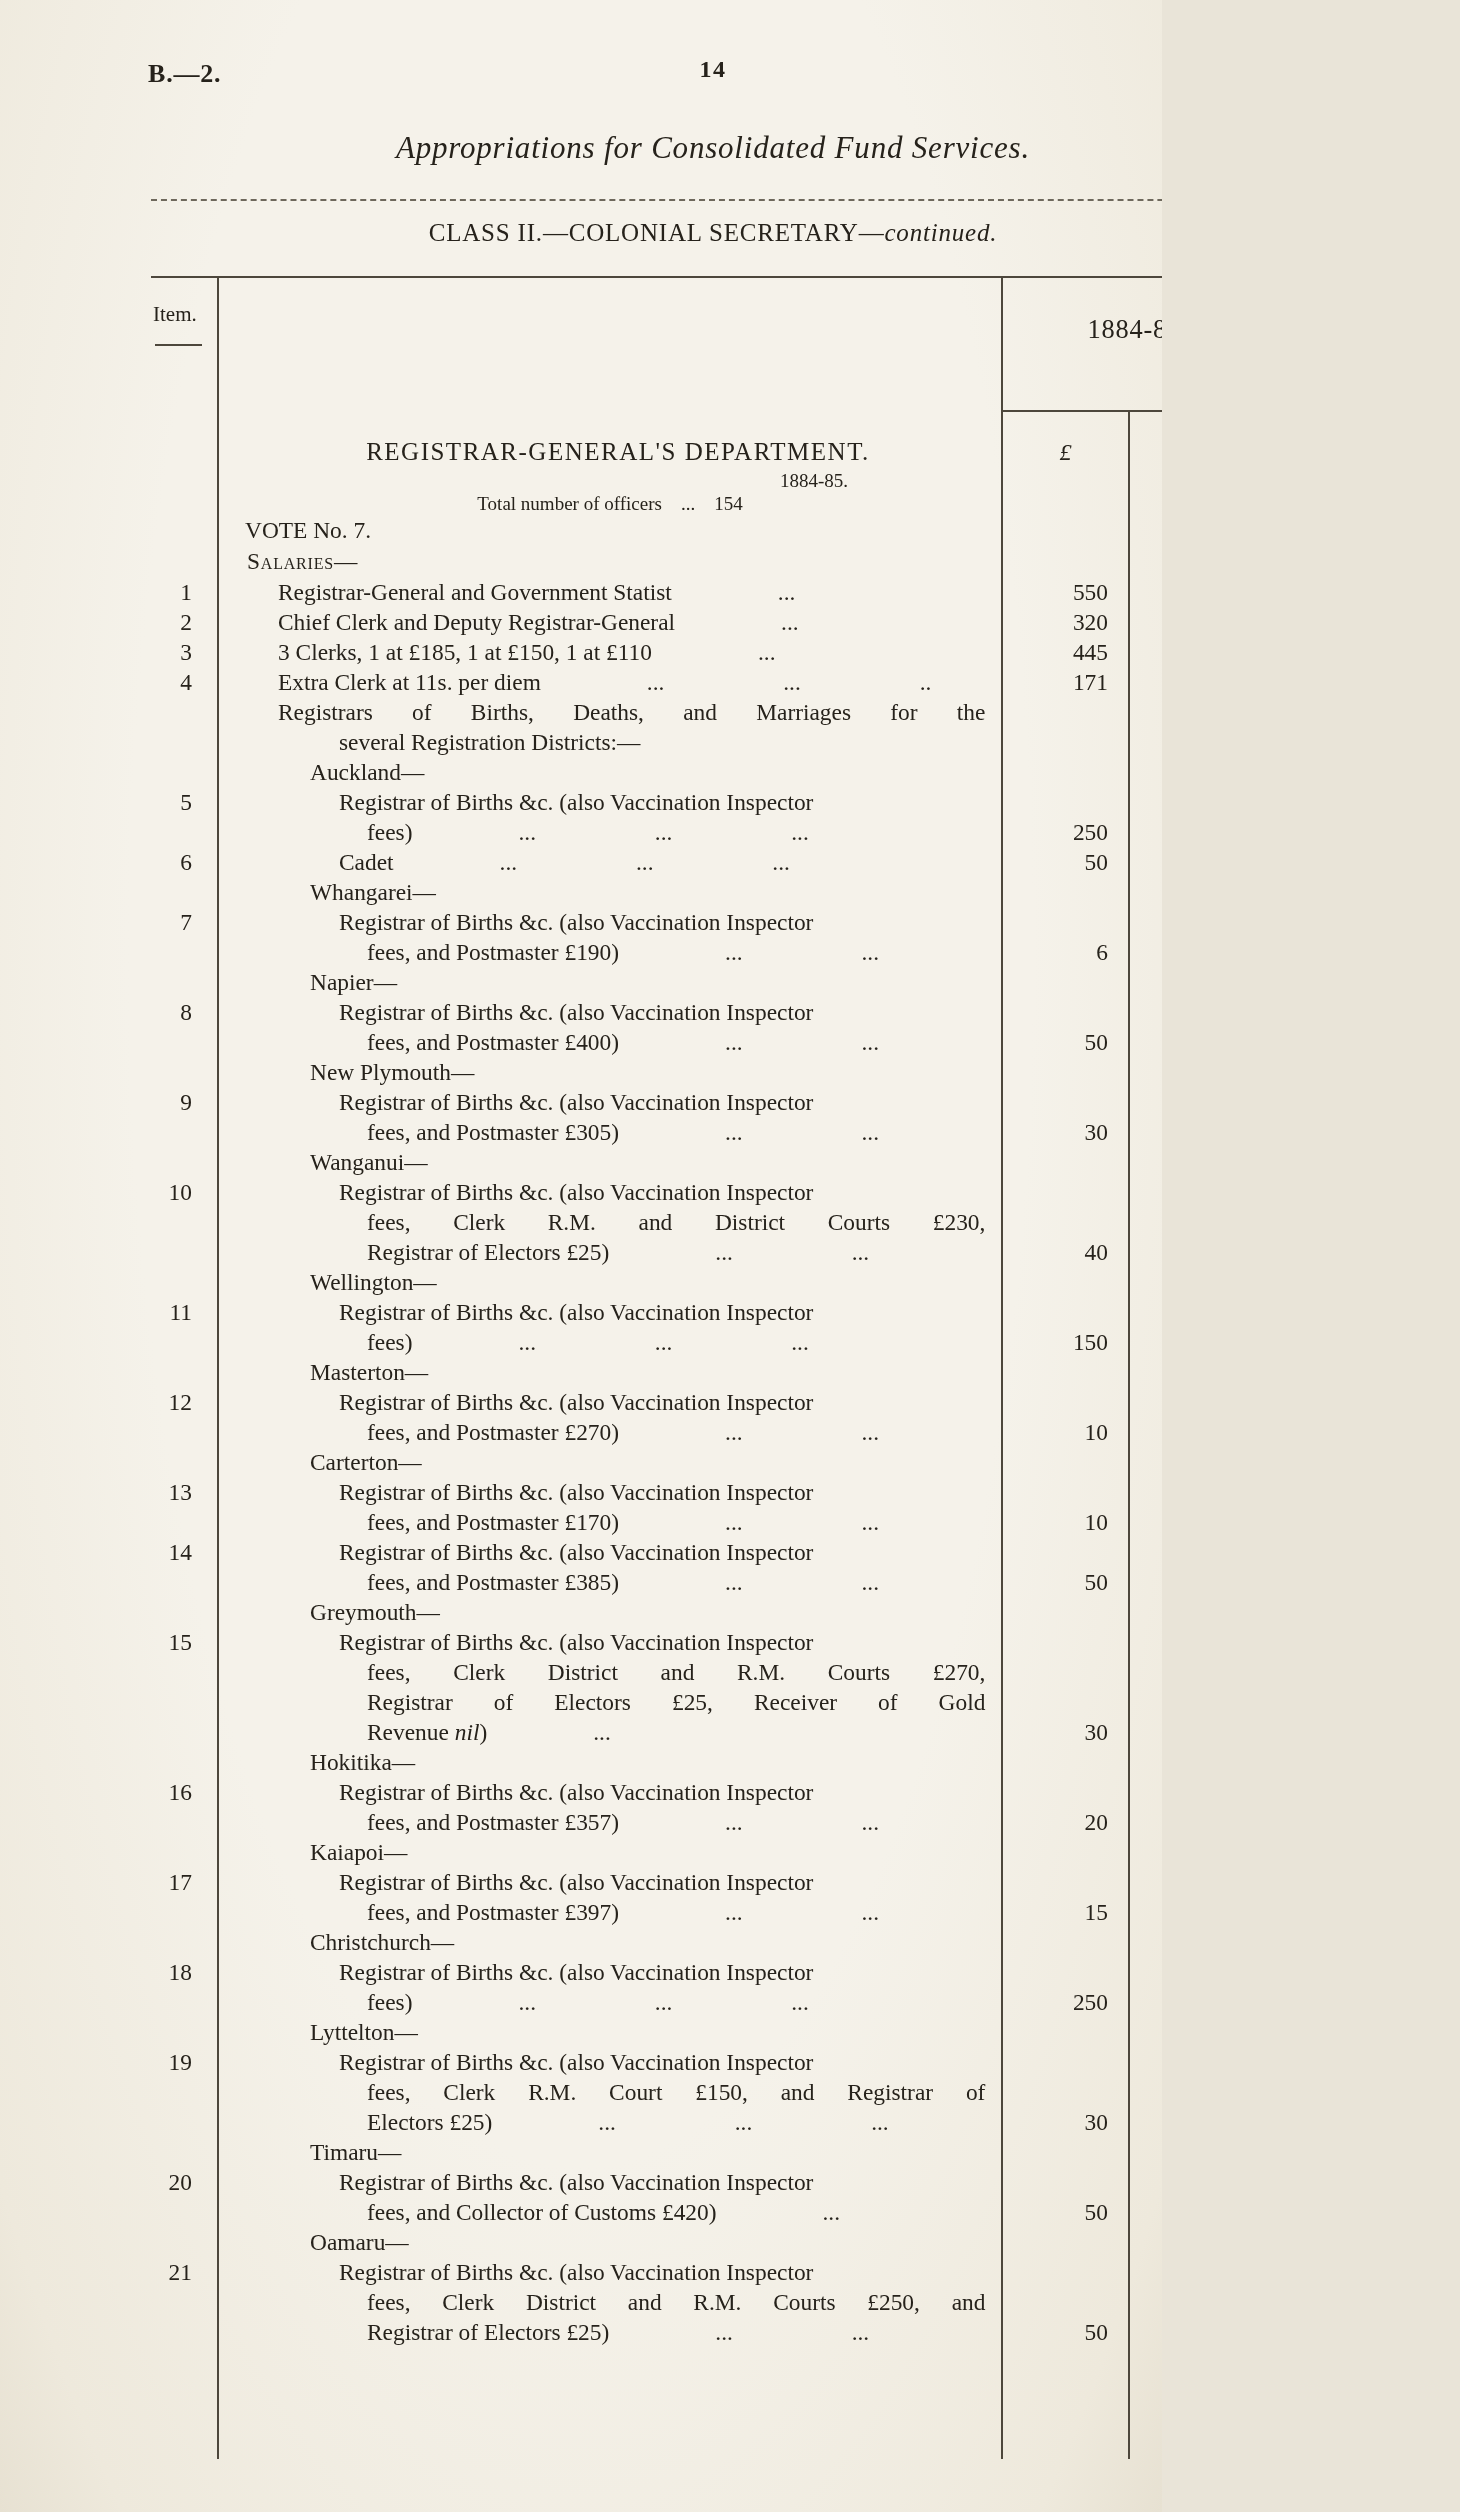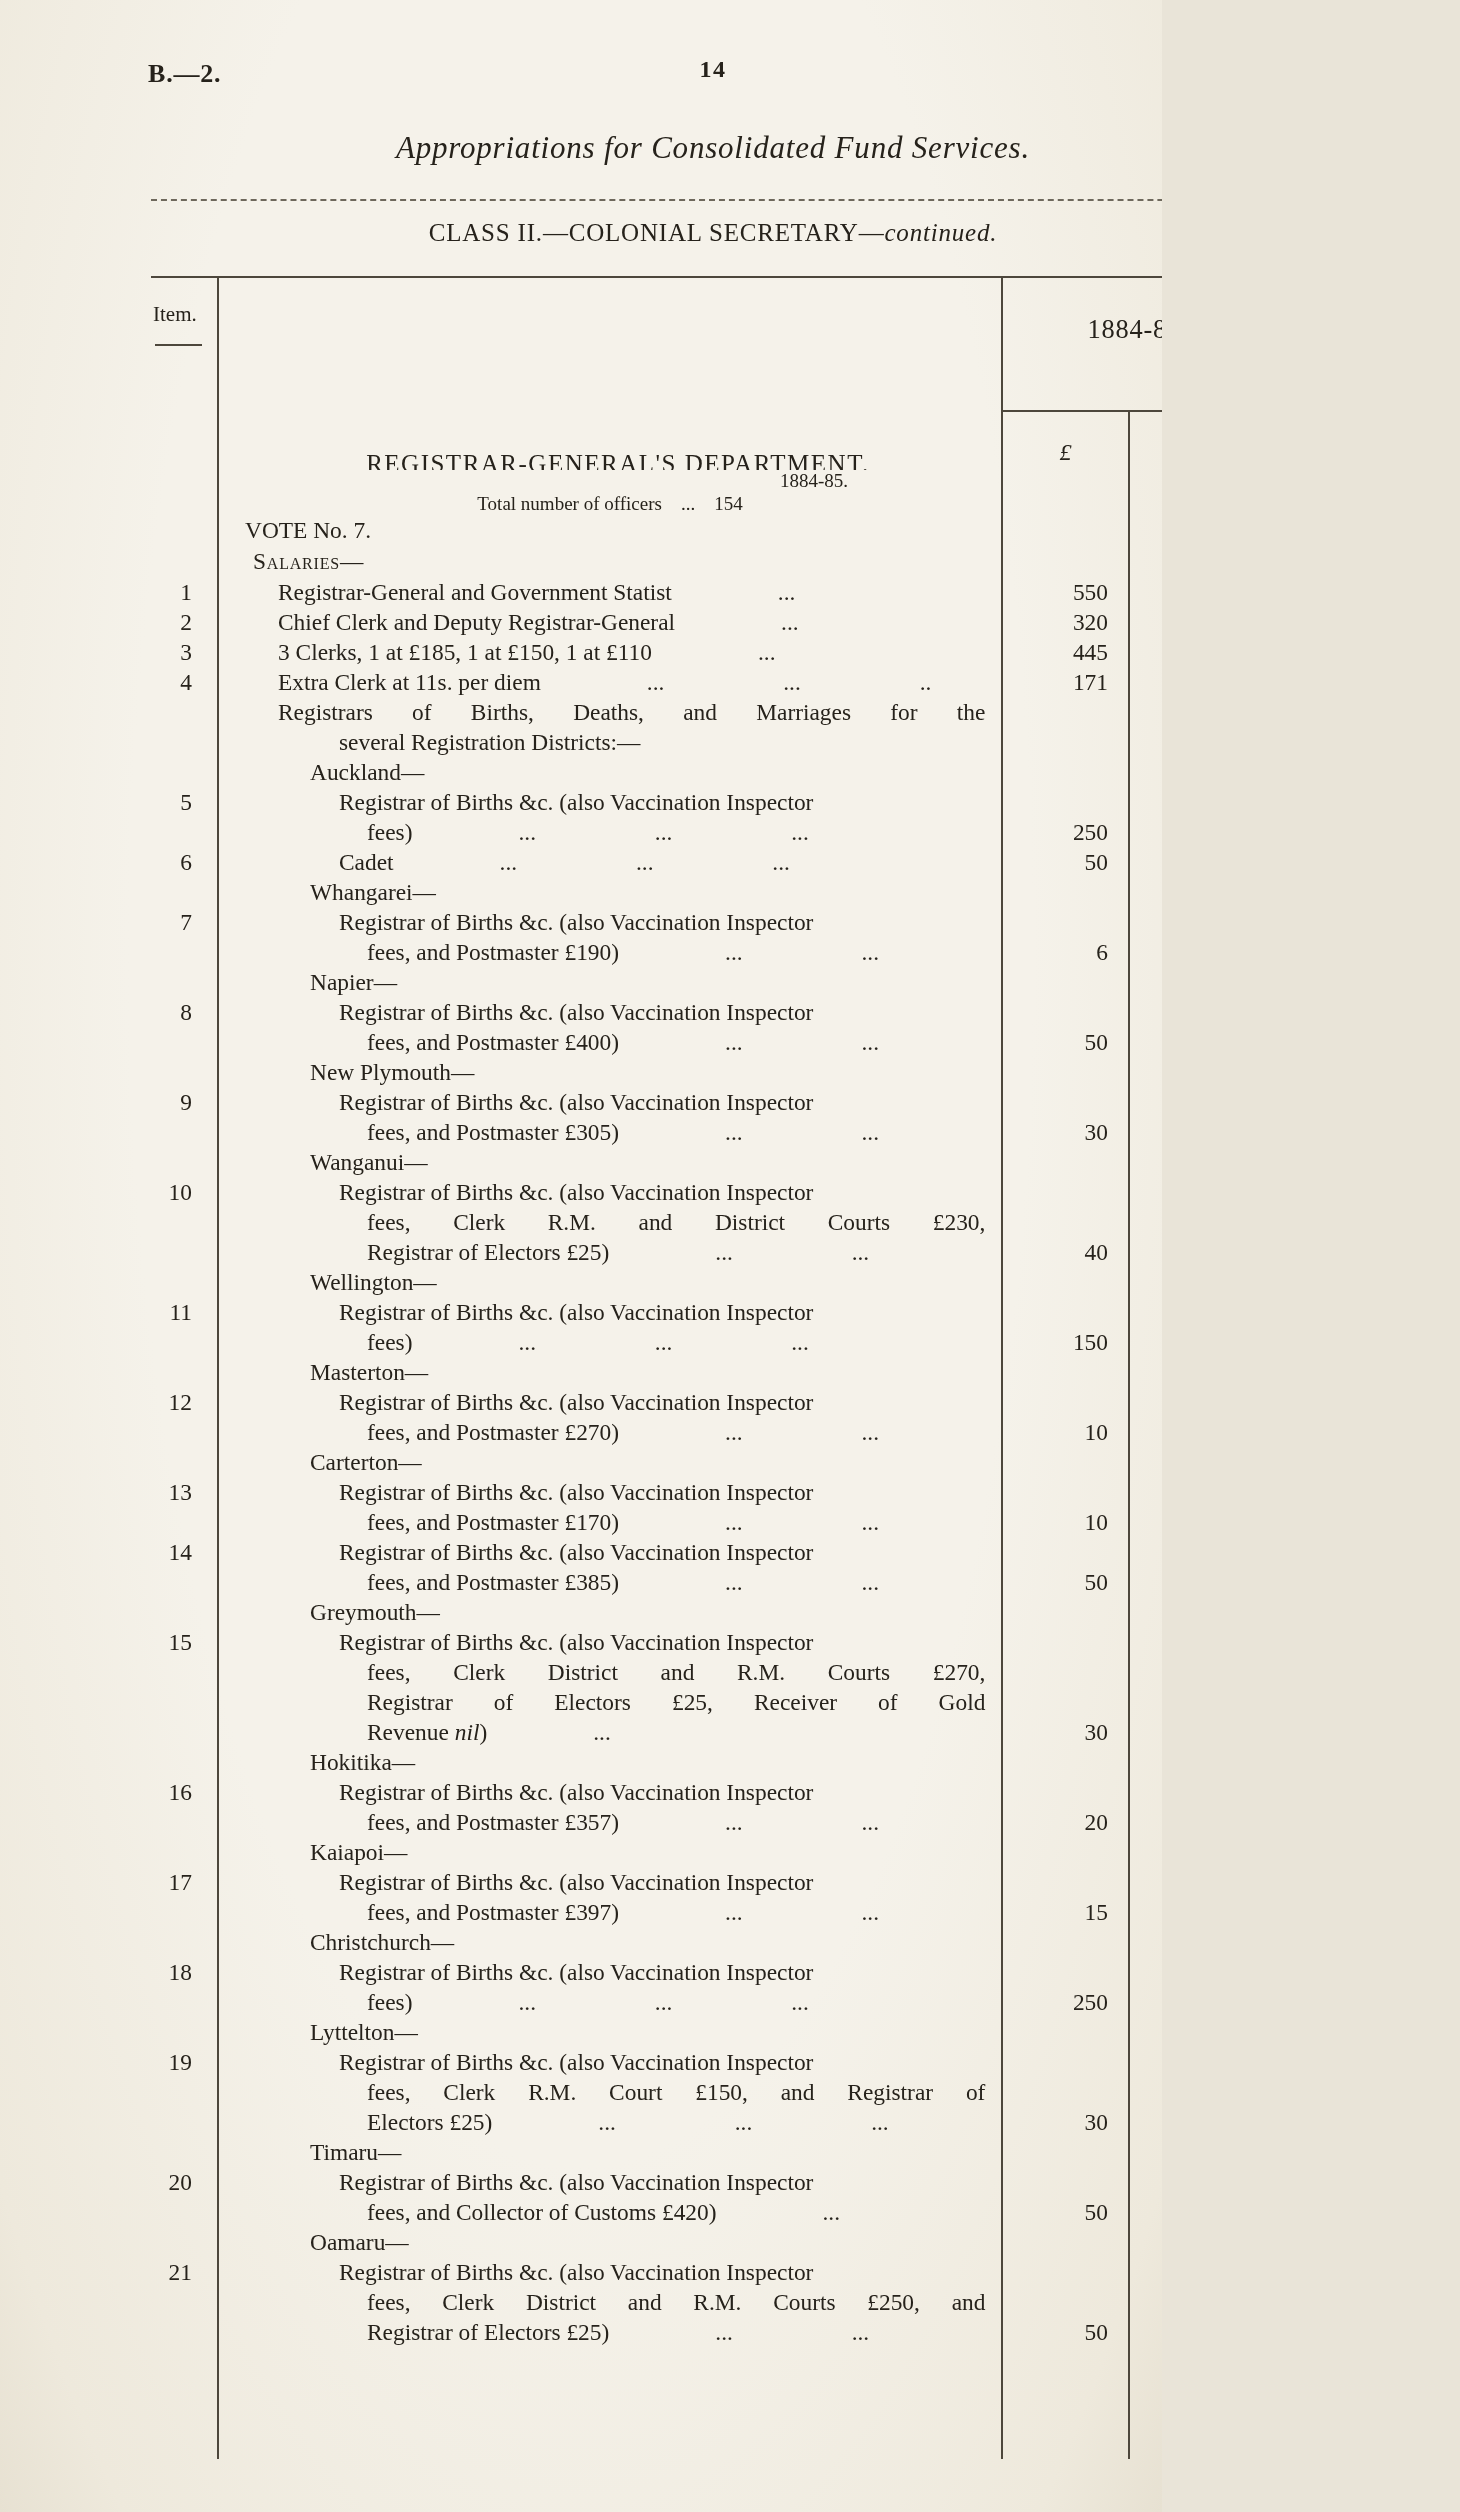--- a/index.html
+++ b/index.html
@@ -31,24 +31,24 @@
   .r-dept { height:36px; line-height:36px; }
   .r-small { height:22.6px; line-height:22.6px; }
   .r-small .cell-desc { font-size:19px; text-align:center; white-space:nowrap; }
   .r-vote { height:30px; line-height:30px; }
   .r-sc  { height:32px; line-height:32px; }
   .r-sc .cell-desc { font-variant:small-caps; letter-spacing:0.8px; }
   .cell-item { text-align:right; padding-right:26px; }
   .cell-desc { white-space:nowrap; overflow:hidden; }
   .cell-amt1 { text-align:right; padding-right:21px; }
   .cell-amt2 { text-align:right; padding-right:30px; }
-  .r-dept .cell-desc { text-align:center; font-size:25px; letter-spacing:1.5px; padding-left:16px;margin-top:12px; }
+  .r-dept .cell-desc { text-align:center; font-size:25px; letter-spacing:1.5px; padding-left:16px; }
   .r-dept .cell-amt1, .r-dept .cell-amt2 { text-align:center; padding:0; font-style:italic; font-size:24px; }
   .i0 { padding-left:27px; }
-  .i1 { padding-left:29px;margin-left:6px; }
+  .i1 { padding-left:29px; }
   .i2 { padding-left:60px; }
   .i3 { padding-left:92px; }
   .i4 { padding-left:121px; }
   .i5 { padding-left:149px; }
   .justify { text-align:justify; text-align-last:justify; padding-right:16.6px; white-space:normal; }
   .dots { padding-left:106px; word-spacing:113px; }
   .shift { transform:translateX(204px); }
   i { }
 </style>
 </head>

